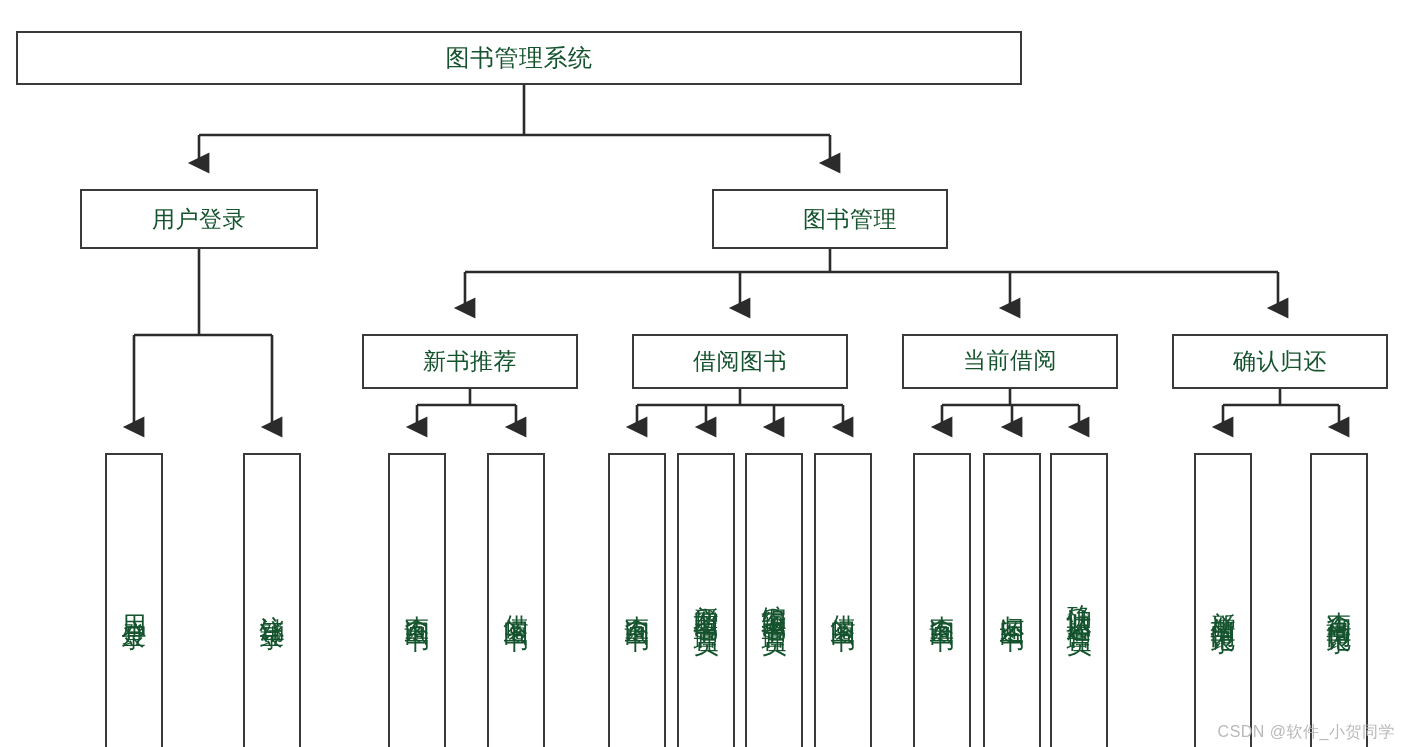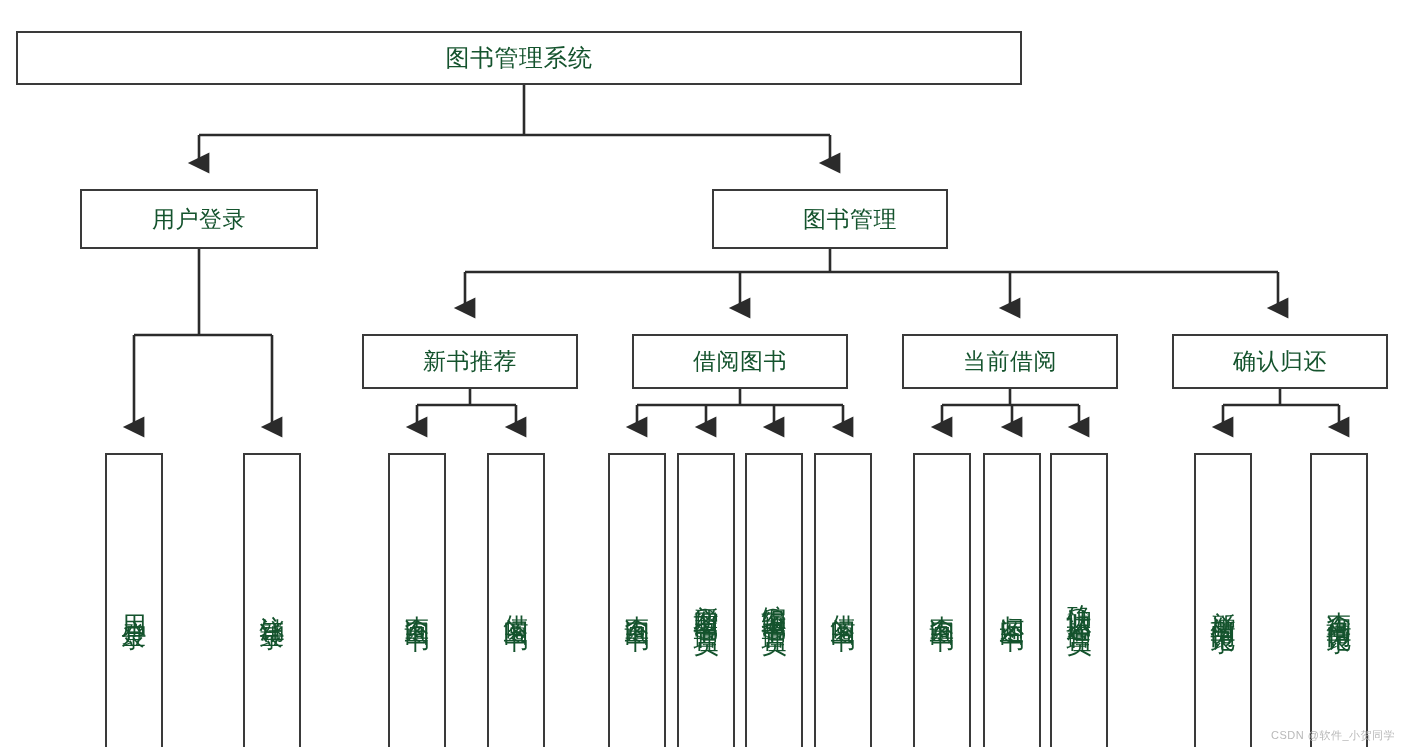--- a/index.html
+++ b/index.html
@@ -49,21 +49,21 @@
     max-height:288px;
   }
 
   
   #connectors{position:absolute;left:0;top:0;width:1405px;height:747px;}
 
   .watermark{
     position:absolute;
     right:10px;
     bottom:4px;
-    font-size:11px;
+    font-size:16px;
     color:#b9b9b9;
     white-space:nowrap;
     letter-spacing:0.5px;
   }
 </style>
 </head>
 <body>
 
 <div id="diagram-root">
 
@@ -120,21 +120,21 @@
       </div>
       <div class="node horiz" style="left: 712px; top: 172px; width: 236px; height: 60px; padding-left: 40px;">
         <span class="label">图书管理</span>
       </div>
       <div class="node horiz" style="left: 362px; top: 317px; width: 216px; height: 55px;">
         <span class="label">新书推荐</span>
       </div>
       <div class="node horiz" style="left: 632px; top: 317px; width: 216px; height: 55px;">
         <span class="label">借阅图书</span>
       </div>
-      <div class="node horiz" style="left: 902px; top: 317px; width: 216px; height: 55px;">
+      <div class="node horiz" style="left: 902px; top: 317px; width: 216px; height: 55px; font-family: Liberation Serif, serif;">
         <span class="label">当前借阅</span>
       </div>
       <div class="node horiz" style="left: 1172px; top: 317px; width: 216px; height: 55px;">
         <span class="label">确认归还</span>
       </div>
       <div class="node vert" style="left: 105px; top: 436px; width: 58px; height: 300px;">
         <span class="label">用户登录</span>
       </div>
       <div class="node vert" style="left: 243px; top: 436px; width: 58px; height: 300px;">
         <span class="label">注销登录</span>

